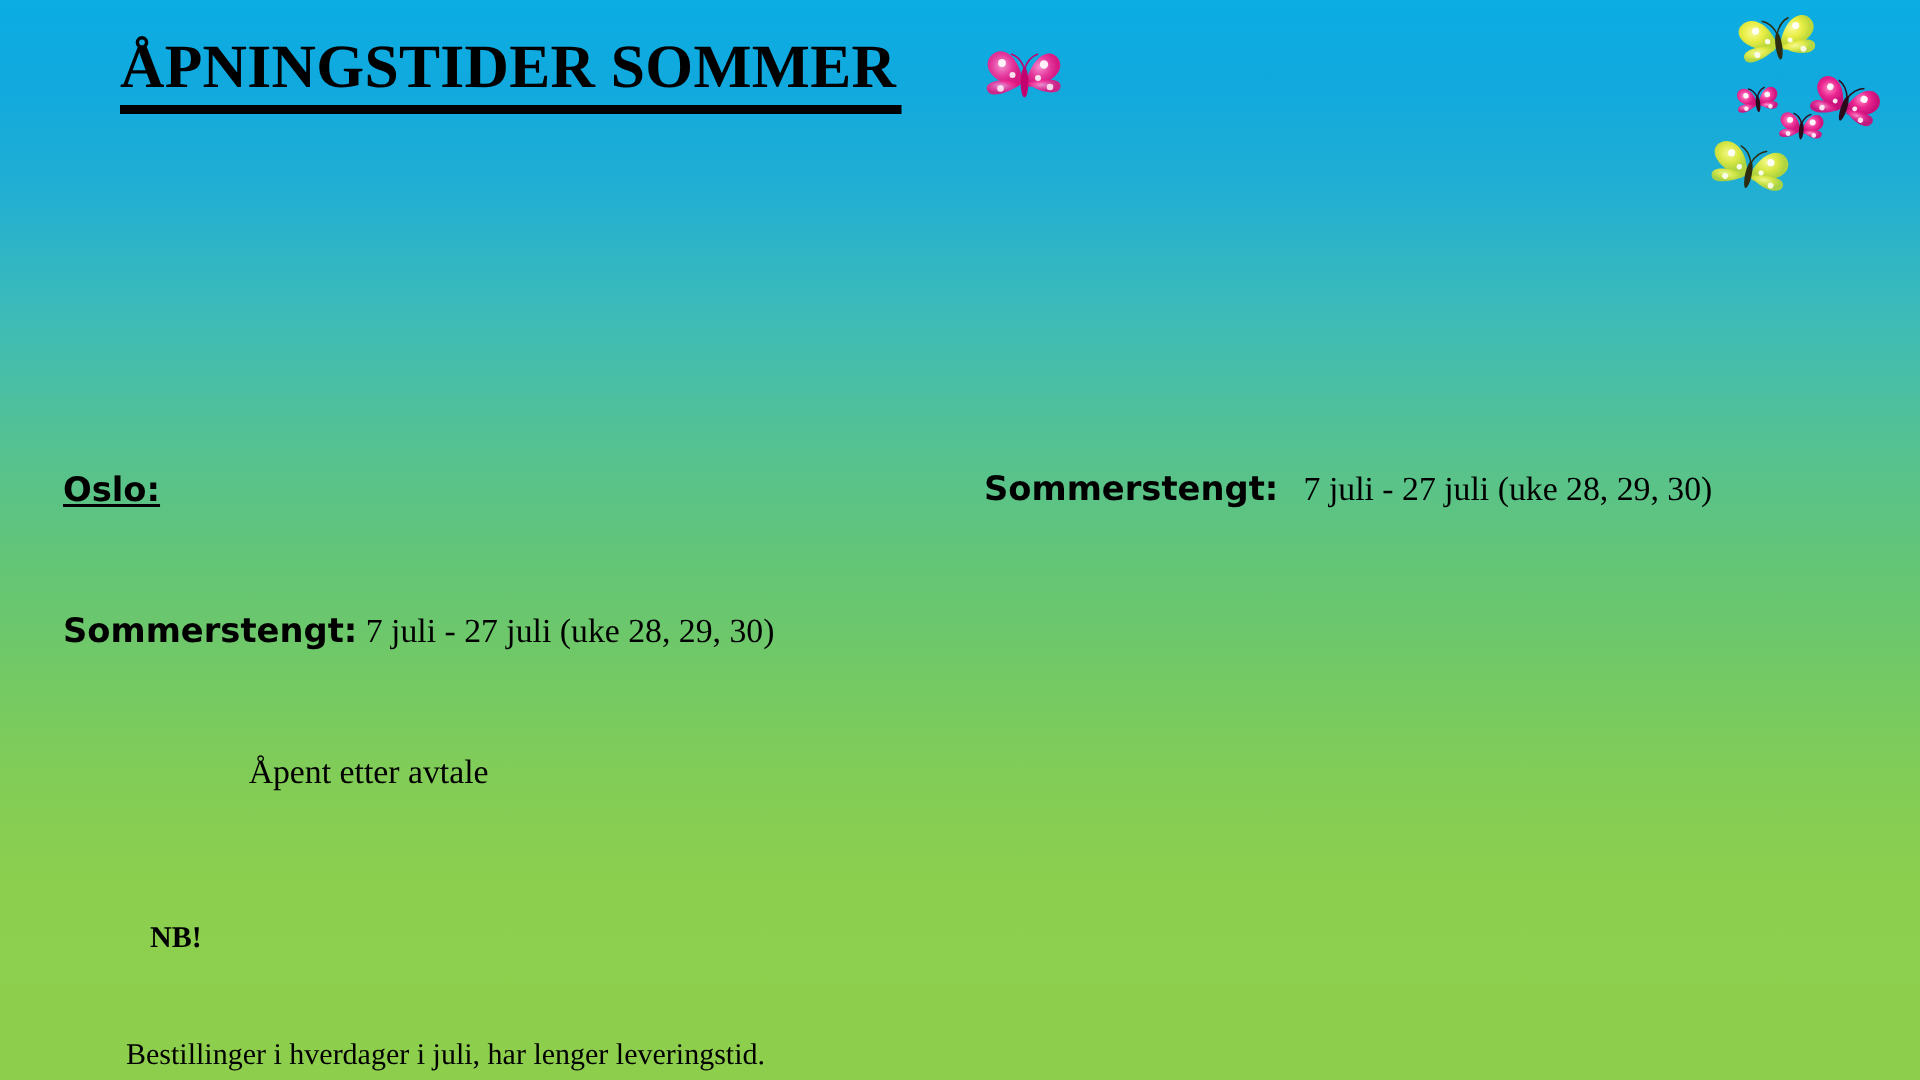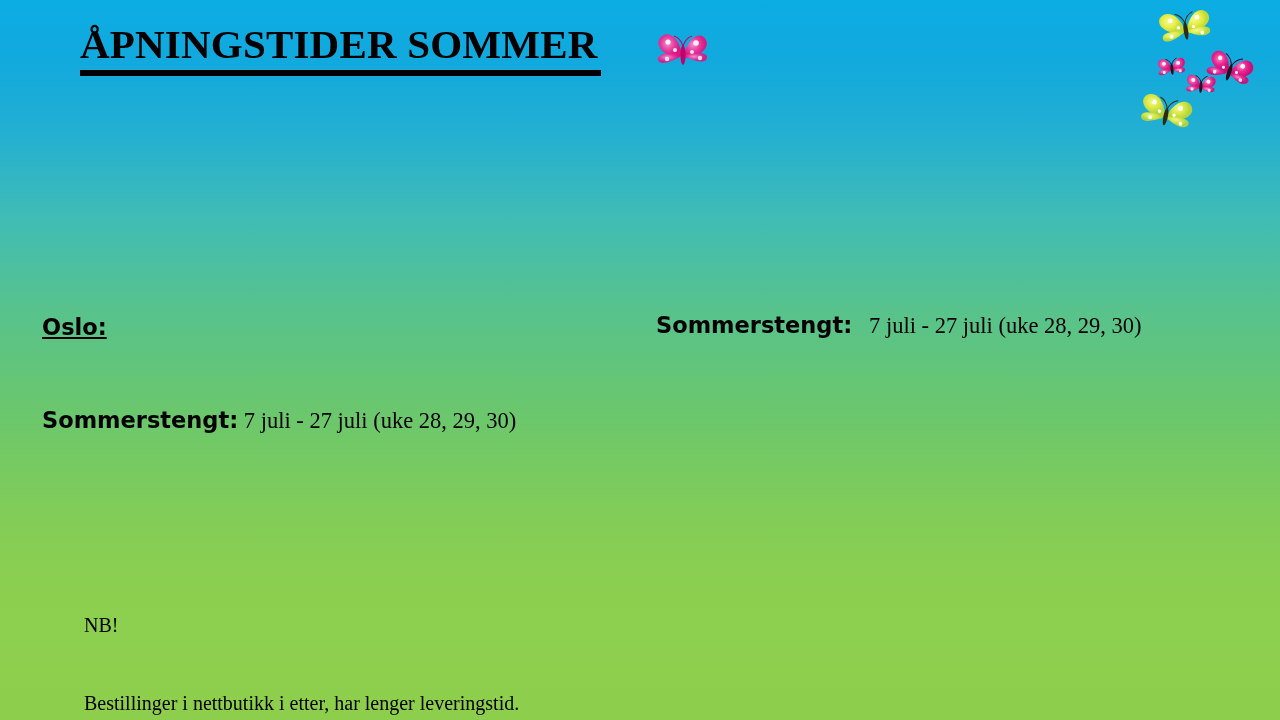--- a/index.html
+++ b/index.html
@@ -80,21 +80,21 @@
 
   
   .nb {
     position:absolute;
     left:84px; top:560px;
     font-family:"Liberation Serif", serif;
     font-size:20px;
     line-height:26px;
     white-space:pre;
   }
-  .nb-title { font-weight:normal; }
+  .nb-title { font-weight:bold;margin-left:16px; }
 
   
   .bfly { position:absolute; }
   .bfly svg { display:block; overflow:visible; }
 
   #bfly-single { left:648px; top:28px;  width:70px; height:56px; }
   #bfly-cluster{ left:1136px; top:2px;  width:144px; height:132px; }
 </style>
 </head>
 <body>
@@ -105,20 +105,21 @@
     <div class="title">ÅPNINGSTIDER SOMMER</div>
     <div class="title-rule"></div>
   </div>
 
   <div class="col col-left">
 
     
     <div class="block">
       <div class="line"><span class="city">Oslo:</span></div>
       <div class="line"><span class="lbl">Sommerstengt:</span><span class="val"> 7 juli - 27 juli (uke 28, 29, 30)</span></div>
+      <div class="line"><span class="val">                      Åpent etter avtale</span></div>
     </div>
 
     <div class="gap"></div>
 
     
     
 
     
 
     
@@ -141,21 +142,21 @@
 
     
 
     
     
 
   </div>
 
   <div class="nb">
     <div class="nb-title">NB!</div>
-    <div>Bestillinger i nettbutikk i etter, har lenger leveringstid.</div>
+    <div>Bestillinger i hverdager i juli, har lenger leveringstid.</div>
     
   </div>
 
   <div class="bfly" id="bfly-single">
     <svg viewBox="0 0 70 56" width="70" height="56">
       <defs>
         <radialGradient id="gP1" cx="40%" cy="40%">
           <stop offset="0%" stop-color="#FF8FD0"></stop>
           <stop offset="60%" stop-color="#F0339A"></stop>
           <stop offset="100%" stop-color="#E0147F"></stop>

